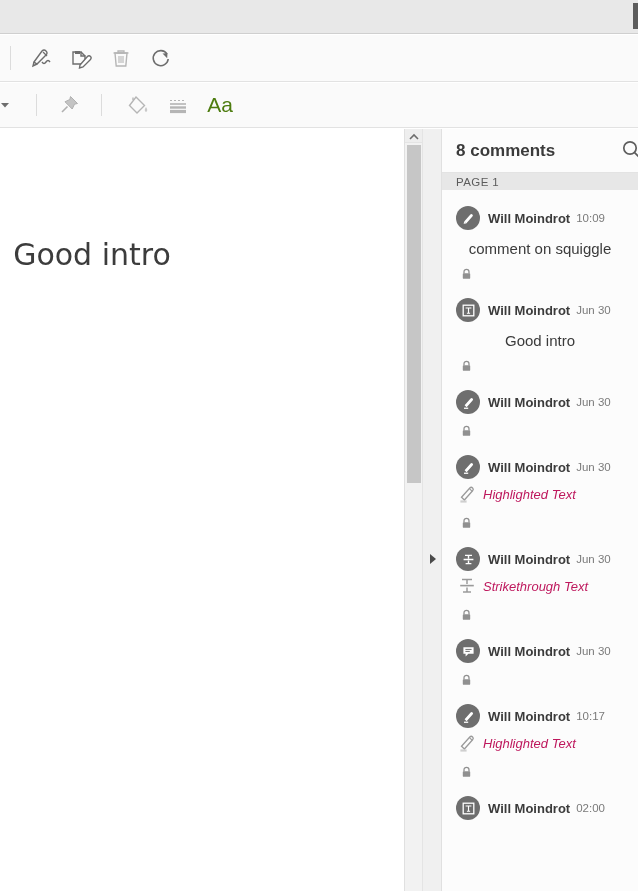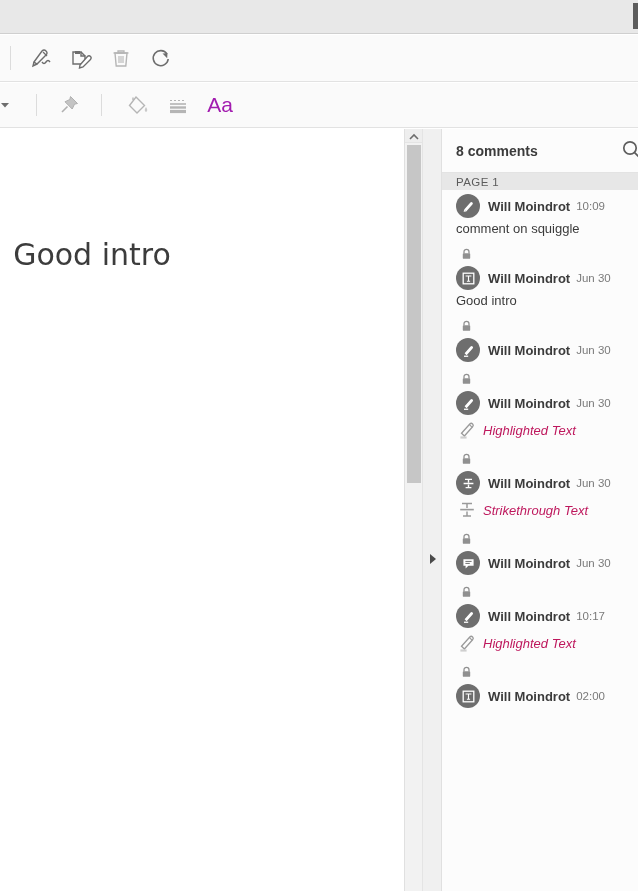--- a/index.html
+++ b/index.html
@@ -42,21 +42,21 @@
     background: #fafafa; border-bottom: 1px solid #e2e2e2;
     display: flex; align-items: center;
   }
   .caret-btn {
     width: 18px; height: 40px; display: flex; align-items: center;
     justify-content: center; margin-left: -4px; cursor: pointer;
   }
   .tb2-sep { width: 1px; height: 22px; background: #dcdcdc; }
   .aa-btn {
     width: 44px; height: 40px; display: flex; align-items: center;
-    justify-content: center; font-size: 21px; color: #a21caf;
+    justify-content: center; font-size: 21px; color: #4d7c0f;
     cursor: pointer;
   }
 
   
   .doc-viewport {
     position: absolute; left: 0; top: 129px; width: 404px; height: 762px;
     background: #ffffff; overflow: hidden;
   }
   .doc-page {
     position: absolute; left: -228px; top: 0; width: 640px; height: 762px;
@@ -106,47 +106,47 @@
   .comments-panel {
     position: absolute; left: 442px; top: 129px; width: 196px; height: 762px;
     background: #fcfcfc; overflow: hidden;
   }
   .comments-header {
     position: relative; height: 44px; border-bottom: 1px solid #e3e3e3;
     display: flex; align-items: center; padding: 0 14px;
     background: #fcfcfc;
   }
   .comments-title {
-    font-size: 14px; font-weight: bold; color: #3b3b3b; flex: 1;
+    font-size: 17px; font-weight: bold; color: #3b3b3b; flex: 1;
   }
   .search-icon-btn {
     position: absolute; right: -4px; top: 11px; width: 22px; height: 22px;
     display: flex; align-items: center; justify-content: center;
     cursor: pointer;
   }
   .page-band {
     height: 17px; background: #e7e7e7;
     display: flex; align-items: center; padding-left: 14px;
     color: #5c5c5c; font-size: 11.5px; letter-spacing: 0.4px;
   }
   .comment-list { position: relative; }
-  .comment-item { position: relative; padding: 4px 14px 0 14px; }
+  .comment-item { position: relative; padding: 16px 14px 0 14px; }
   .comment-head { display: flex; align-items: center; height: 24px; }
   .avatar {
     width: 24px; height: 24px; border-radius: 50%; background: #6e6e6e;
     display: flex; align-items: center; justify-content: center;
     flex: none; margin-right: 8px;
   }
   .author {
     font-size: 13px; font-weight: bold; color: #3b3b3b;
     margin-right: 6px; white-space: nowrap;
   }
   .timestamp { font-size: 11.5px; color: #7a7a7a; white-space: nowrap; }
   .comment-text {
-    margin-top: 3px; font-size: 13px; color: #3b3b3b; line-height: 16px;
+    margin-top: 11px; font-size: 15px; color: #3b3b3b; line-height: 16px; text-align: center;
   }
   .annot-row {
     margin-top: 3px; display: flex; align-items: center; height: 24px;
   }
   .annot-glyph {
     width: 22px; height: 22px; margin-right: 5px; flex: none;
     display: flex; align-items: center; justify-content: center;
   }
   .annot-label {
     font-size: 13px; color: #be185d; font-style: italic; white-space: nowrap;

